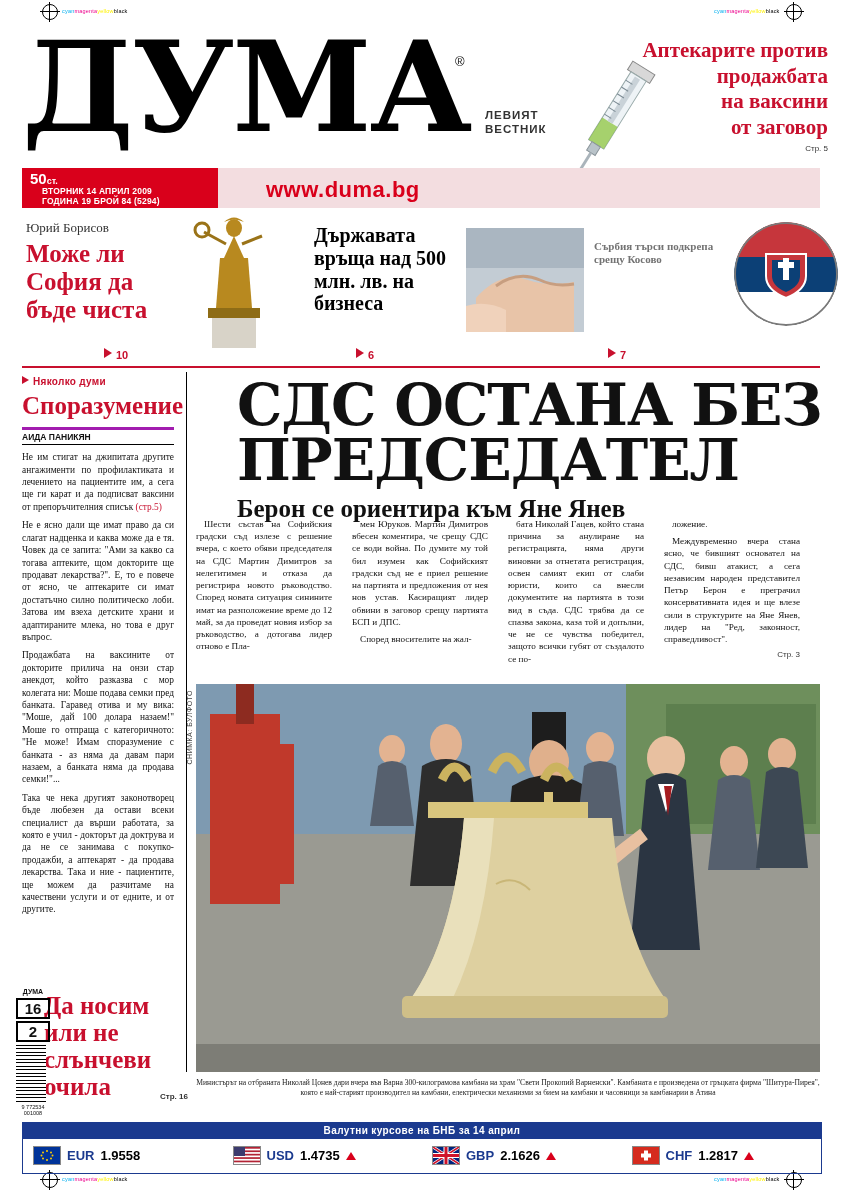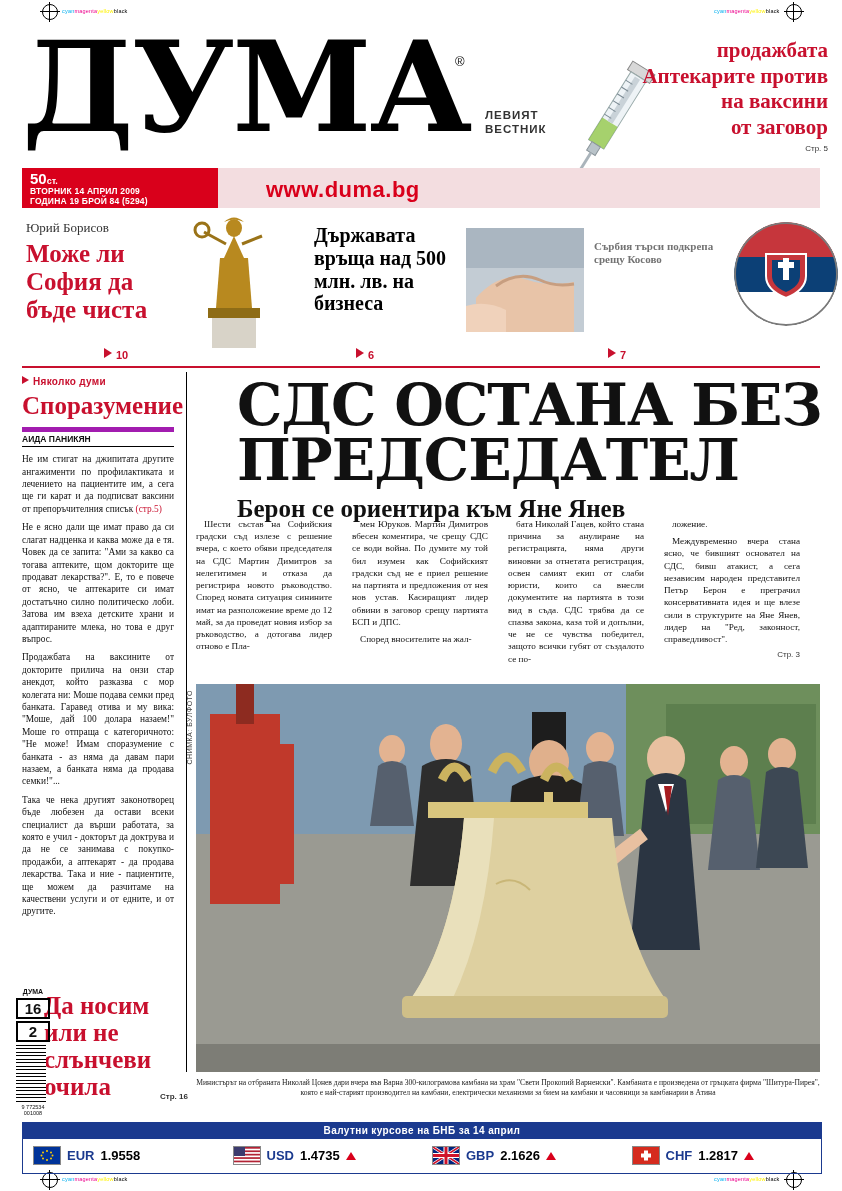--- a/index.html
+++ b/index.html
@@ -37,21 +37,21 @@
   }
   .topright .pg{font-family:"Liberation Sans",sans-serif;font-size:8px;color:#333;margin-top:4px;}
   .syringe{position:absolute;left:527px;top:22px;width:150px;height:170px;transform:rotate(0deg);}
 
   
   .band{position:absolute;left:22px;top:168px;width:798px;height:40px;background:#86efac;}
   .band-left{position:absolute;left:0;top:0;width:196px;height:40px;background:#d9001b;color:#fff;
     font-family:"Liberation Sans",sans-serif;}
   .price{position:absolute;left:8px;top:2px;font-size:15px;font-weight:bold;}
   .price small{font-size:9px;font-weight:bold;}
-  .band-line{position:absolute;left:8px;font-size:8.5px;font-weight:bold;letter-spacing:.2px;}
+  .band-line{position:absolute;left:20px;font-size:8.5px;font-weight:bold;letter-spacing:.2px;}
   .bl1{top:18px}.bl2{top:28px}
   .band-mid{position:absolute;left:196px;top:0;right:0;height:40px;background:#f3dde0;}
   .site{position:absolute;left:244px;top:9px;font-family:"Liberation Sans",sans-serif;
     font-size:22px;font-weight:bold;color:#d9001b;letter-spacing:.5px;}
 
   
   .promos{position:absolute;left:22px;top:214px;width:798px;height:130px;}
   .promo-author{position:absolute;left:4px;top:6px;font-size:13px;color:#333;font-family:"Liberation Serif",serif;}
   .promo1-head{position:absolute;left:4px;top:26px;width:160px;font-weight:bold;font-size:25px;line-height:1.12;color:#c8102e;}
   .statue{position:absolute;left:168px;top:-4px;width:88px;height:140px;}
@@ -69,21 +69,21 @@
 
   .hr-red{position:absolute;left:22px;width:798px;height:2px;background:#c8102e;}
   .hr-blk{position:absolute;height:1px;background:#000;}
 
   
   .leftcol{position:absolute;left:22px;top:376px;width:152px;}
   .kicker{font-family:"Liberation Sans",sans-serif;font-size:10px;font-weight:bold;color:#c8102e;letter-spacing:.3px;}
   .kicker .tri{border-left-width:7px;border-top-width:4px;border-bottom-width:4px;}
   .lead-title{font-size:25px;font-weight:bold;color:#c8102e;margin-top:6px;line-height:1.05;}
   .byline{font-family:"Liberation Sans",sans-serif;font-size:8.5px;font-weight:bold;margin-top:8px;
-          border-top:5px solid #a21caf;border-bottom:1px solid #000;padding:2px 0;}
+          border-top:3px solid #a21caf;border-bottom:1px solid #000;padding:2px 0;}
   .ltext{font-size:9.4px;line-height:1.32;text-align:justify;margin-top:6px;hyphens:auto;}
   .ltext .red{color:#c8102e;}
   .promo-bottom{position:absolute;left:44px;top:992px;width:135px;}
   .promo-bottom .h{font-size:25px;font-weight:bold;color:#c8102e;line-height:1.08;}
   .pg-ref{position:absolute;left:160px;top:1092px;font-family:"Liberation Sans",sans-serif;font-size:8px;font-weight:bold;color:#333;}
 
   
   .barcode-box{position:absolute;left:16px;top:988px;width:34px;height:120px;}
   .bc-label{font-family:"Liberation Sans",sans-serif;font-size:7px;font-weight:bold;text-align:center;line-height:1.1;}
   .bc-num{border:2px solid #000;text-align:center;font-family:"Liberation Sans",sans-serif;
@@ -166,22 +166,22 @@
           <line x1="66" y1="58" x2="74" y2="58"></line>
             <line x1="66" y1="66" x2="74" y2="66"></line>
         </g>
         <rect x="70" y="96" width="10" height="10" fill="#b9c3c9" stroke="#8a949a"></rect>
         <rect x="73.5" y="106" width="3" height="56" fill="#aab4bb"></rect>
         <polygon points="73.5,162 76.5,162 75,170 " fill="#8a949a"></polygon>
       </g>
     </svg>
 
     <div class="topright">
+      <div class="ln">Аптекарите против</div>
       <div class="ln">продажбата</div>
-      <div class="ln">Аптекарите против</div>
       <div class="ln">на ваксини</div>
       <div class="ln">от заговор</div>
       <div class="pg">Стр. 5</div>
     </div>
   </div>
 
   <div class="band">
     <div class="band-mid"></div>
     <div class="band-left">
       <div class="price"><span>50</span><small>ст.</small></div>

